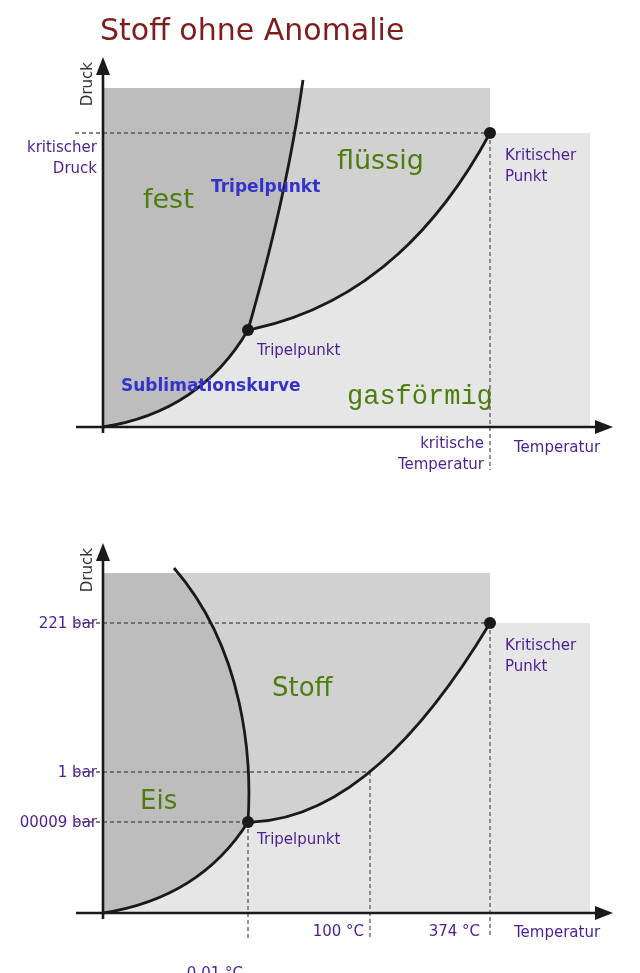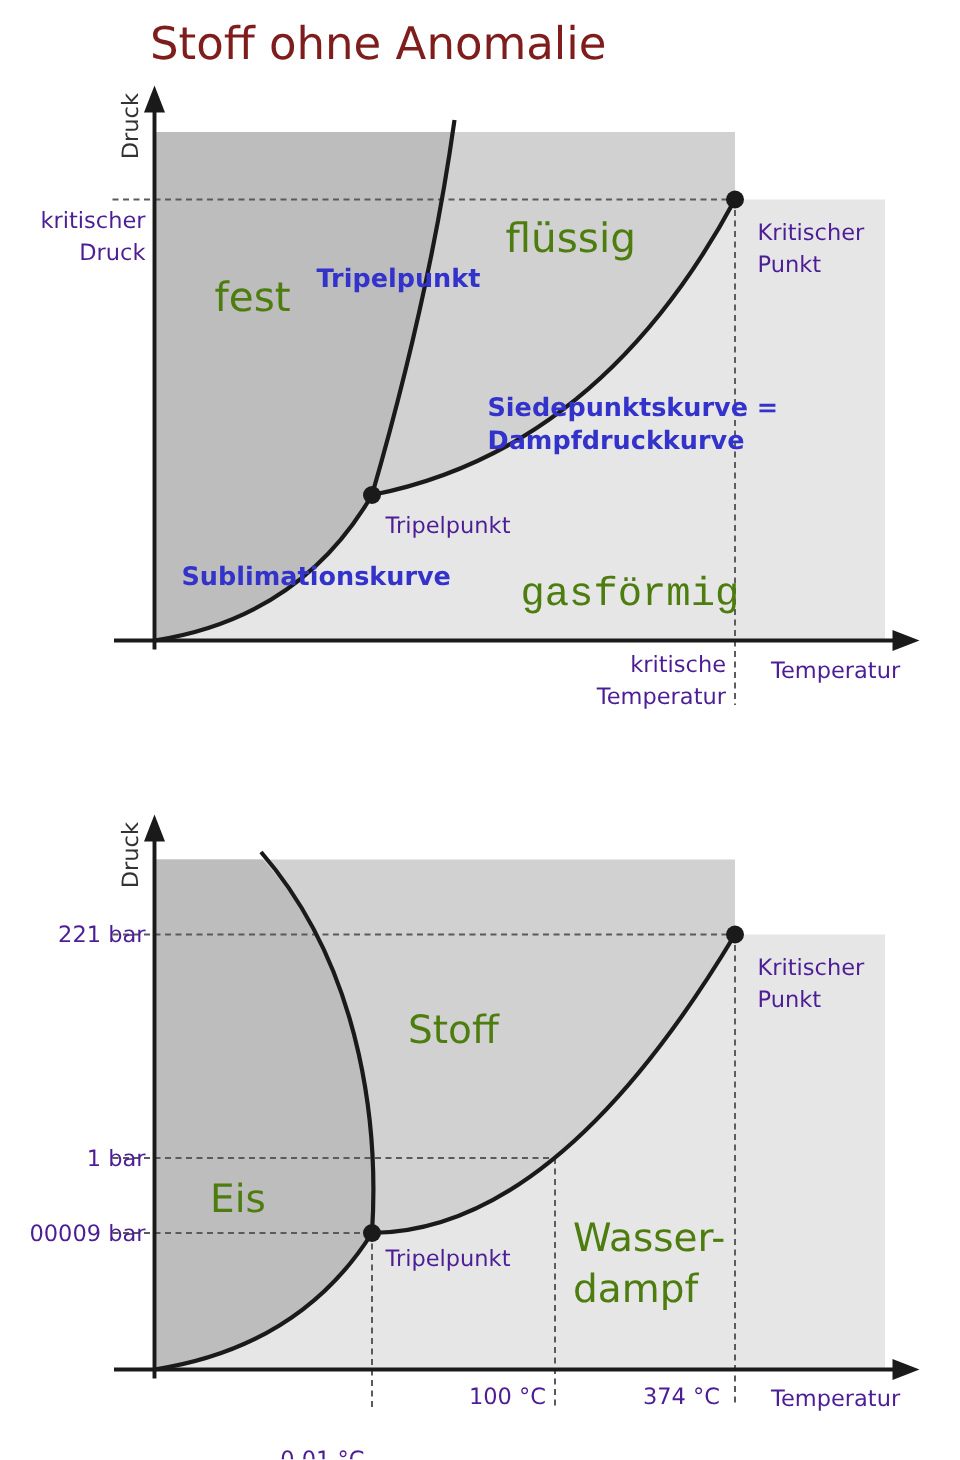--- a/index.html
+++ b/index.html
@@ -73,41 +73,37 @@
   <div class="label title" style="left:100px; top:13px;">Stoff ohne Anomalie</div>
   <div class="label vert" style="left:78px; top:62px;">Druck</div>
   <div class="label small right" style="left:5px; top:137px; width:92px;">kritischer
 Druck</div>
 
   <div class="label region" style="left:143px; top:183px;">fest</div>
   <div class="label region" style="left:337px; top:144px;">flüssig</div>
   <div class="label region" style="left:347px; top:381px;font-family:Liberation Mono, monospace;">gasförmig</div>
 
   <div class="label blue" style="left:211px; top:175px;">Tripelpunkt</div>
-  <div class="label blue" style="left:325px; top:261px;">Siedepunktskurve =
-Dampfdruckkurve</div>
   <div class="label blue" style="left:121px; top:374px;">Sublimationskurve</div>
 
   <div class="label small" style="left:257px; top:340px;">Tripelpunkt</div>
   <div class="label small" style="left:505px; top:145px;">Kritischer
 Punkt</div>
   <div class="label small right" style="left:364px; top:433px; width:120px;">kritische
 Temperatur</div>
   <div class="label small" style="left:514px; top:437px;">Temperatur</div>
 
   <div class="label vert" style="left:78px; top:548px;">Druck</div>
 
   <div class="label small right" style="left:5px; top:613px; width:92px;">221 bar</div>
   <div class="label small right" style="left:5px; top:762px; width:92px;">1 bar</div>
   <div class="label small right" style="left:5px; top:812px; width:92px;">00009 bar</div>
 
   <div class="label region b" style="left:140px; top:784px;">Eis</div>
   <div class="label region b" style="left:272px; top:671px;">Stoff</div>
-  <div class="label region b" style="left:382px; top:810px;">Wasser-
-dampf</div>
 
   <div class="label small" style="left:257px; top:829px;">Tripelpunkt</div>
   <div class="label small" style="left:505px; top:635px;">Kritischer
 Punkt</div>
 
   <div class="label small right" style="left:143px; top:963px; width:100px;">0,01 °C</div>
   <div class="label small right" style="left:264px; top:921px; width:100px;">100 °C</div>
   <div class="label small right" style="left:380px; top:921px; width:100px;">374 °C</div>
   <div class="label small" style="left:514px; top:922px;">Temperatur</div>
 

